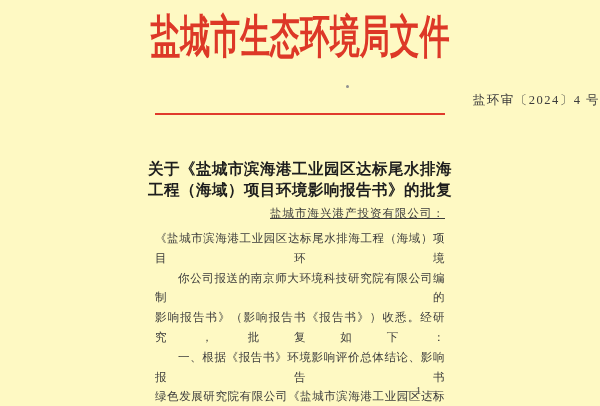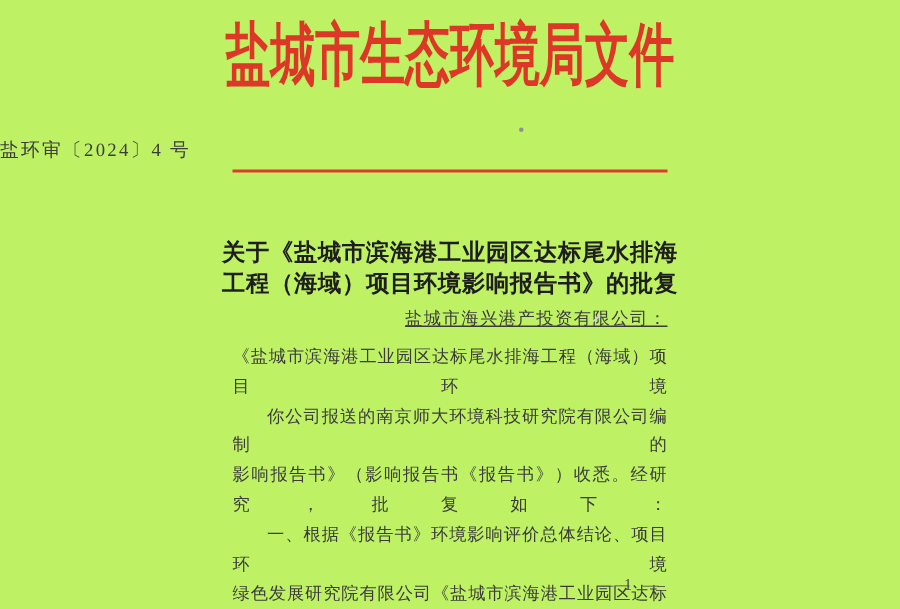--- a/index.html
+++ b/index.html
@@ -5,40 +5,40 @@
   html, body { margin: 0; padding: 0; }
   body {
     width: 600px; height: 406px;
     background: #ffffff;
     position: relative;
     overflow: hidden;
     font-family: "Liberation Serif", serif;
   }
   .page {
     position: absolute; inset: 0;
-    background: #bef264;
+    background: #fef9c3;
   }
   
   .agency-title {
     position: absolute;
     top: 6px; left: 0; width: 600px;
     text-align: center;
     font-size: 44px;
     font-weight: bold;
     color: #dd3827;
     white-space: nowrap;
     transform: scale(0.68, 1.04);
     transform-origin: center top;
     letter-spacing: 0px;
   }
   
   .doc-number {
     position: absolute;
     top: 92px; left: 0; width: 600px;
-    text-align: left;
+    text-align: right;
     font-size: 12.5px;
     color: #3c3c3c;
     letter-spacing: 1.5px;
   }
   
   .red-rule {
     position: absolute;
     top: 113px; left: 155px;
     width: 290px; height: 2px;
     background: #e03a2c;
@@ -120,21 +120,21 @@
   <div class="body-block">
     <div class="salutation">盐城市海兴港产投资有限公司：</div>
 
     <div class="para">
       <div class="line">《盐城市滨海港工业园区达标尾水排海工程（海域）项目环境</div>
       <div class="line indent">你公司报送的南京师大环境科技研究院有限公司编制的</div>
       <div class="line">影响报告书》（影响报告书《报告书》）收悉。经研究，批复如下：</div>
     </div>
 
     <div>
-      <div class="line indent">一、根据《报告书》环境影响评价总体结论、项目环境</div>
+      <div class="line indent">一、根据《报告书》环境影响评价总体结论、影响报告书</div>
       <div class="line">绿色发展研究院有限公司《盐城市滨海港工业园区达标尾水排</div>
 
     </div>
   </div>
 
   <div class="page-number">— 1 —</div>
 
   <div class="speck-dot"></div>
   <div class="speck-slash"></div>
 

